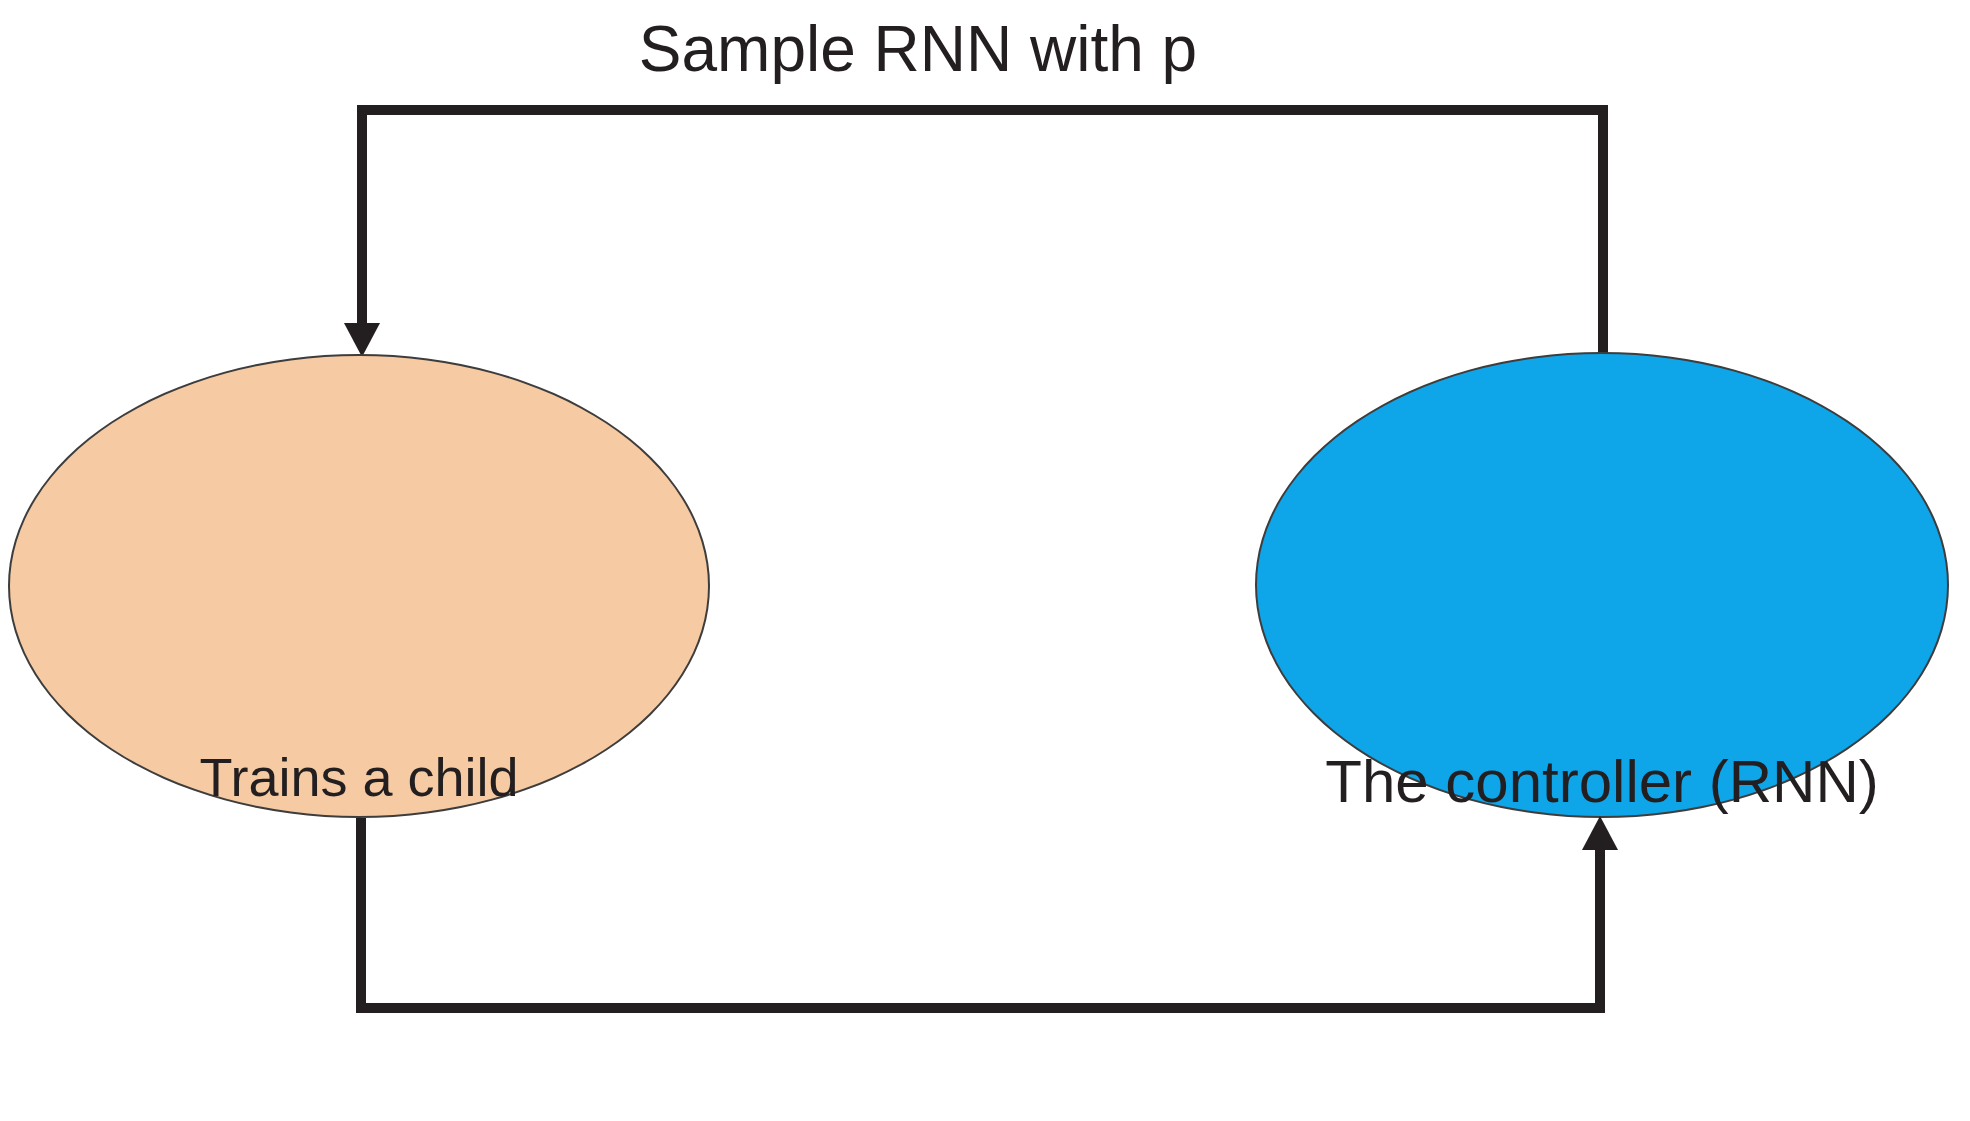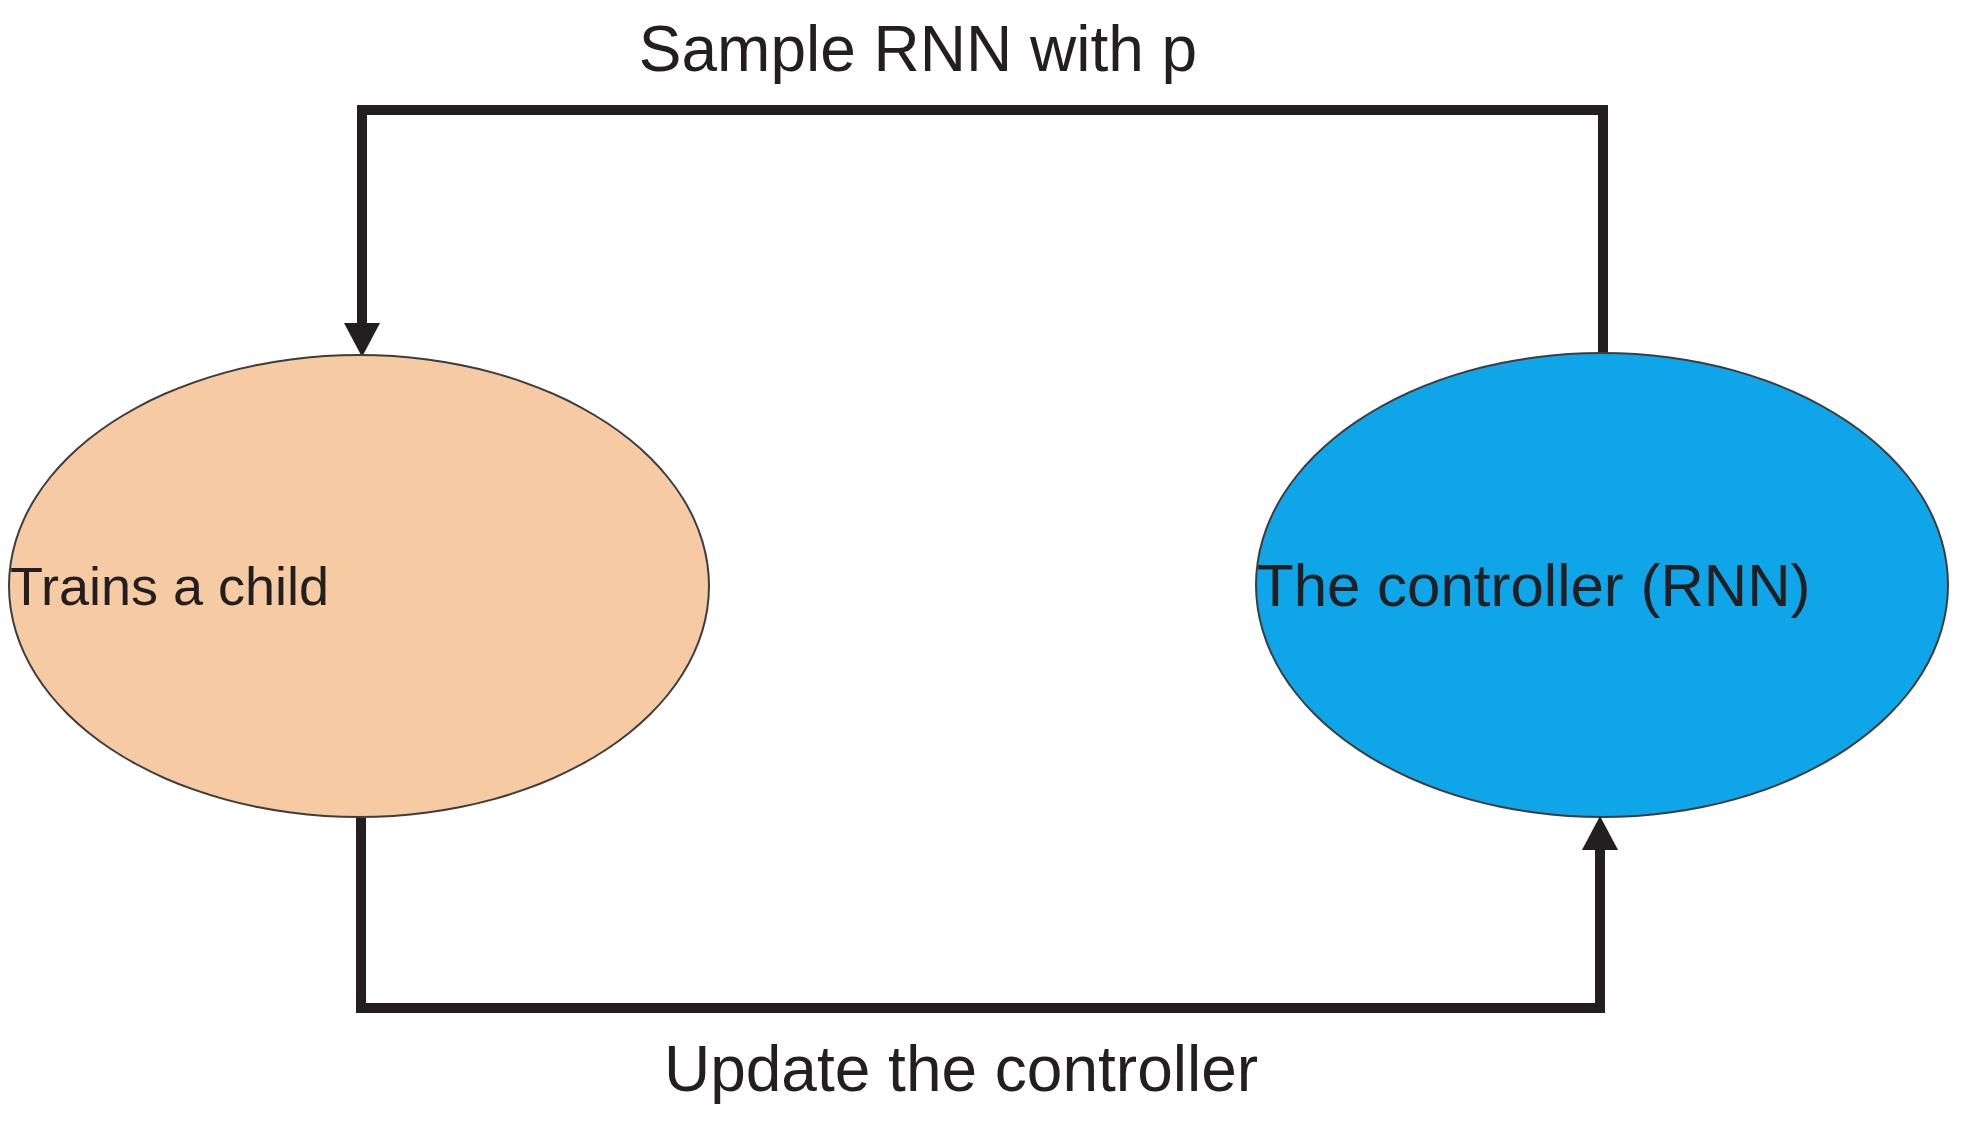--- a/index.html
+++ b/index.html
@@ -31,22 +31,22 @@
   #bottom-label {
     left: 611px;
     top: 1032px;
     width: 700px;
   }
   .node {
     position: absolute;
     border-radius: 50%;
     border: 2px solid #3d3d3d;
     display: flex;
-    flex-direction: column;
-    align-items: flex-start;
+    flex-direction: row;
+    align-items: flex-end;
     justify-content: center;
     box-sizing: border-box;
     color: #231f20;
   }
   #child-network-node {
     left: 8px;
     top: 354px;
     width: 702px;
     height: 464px;
     background: #f6caa2;
@@ -116,15 +116,14 @@
 
   <div id="controller-node" class="node" style="background: #0ea5e9;">
     <div class="node-line">The controller (RNN)</div>
   </div>
 
   <div id="line-bot-left-v" class="arrow-line"></div>
   <div id="line-bot-h" class="arrow-line"></div>
   <div id="line-bot-right-v" class="arrow-line"></div>
   <div id="arrowhead-up" class="arrowhead"></div>
 
-  <div id="bottom-label" class="edge-label">Update the controller</div>
 
 </div>
 
 </body></html>

